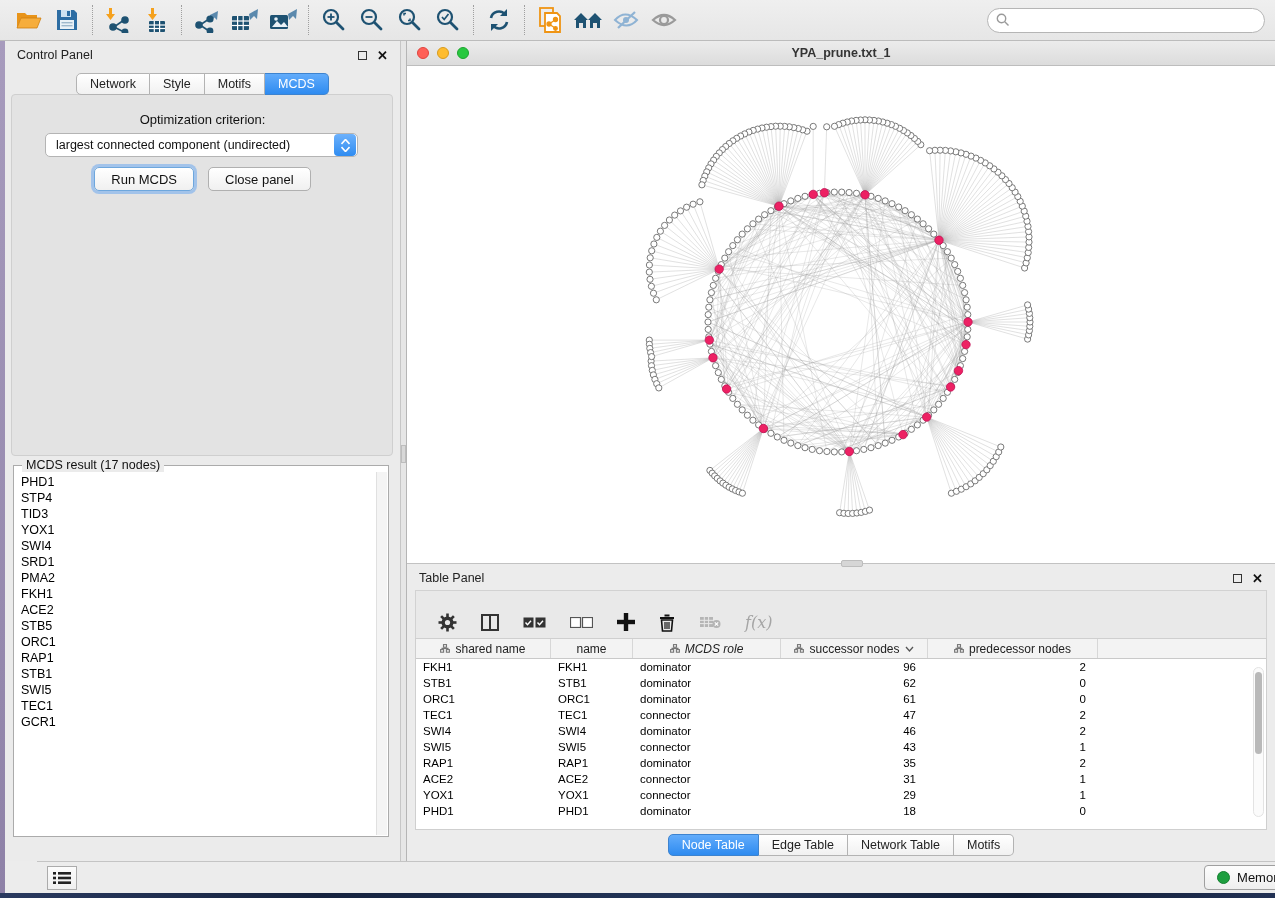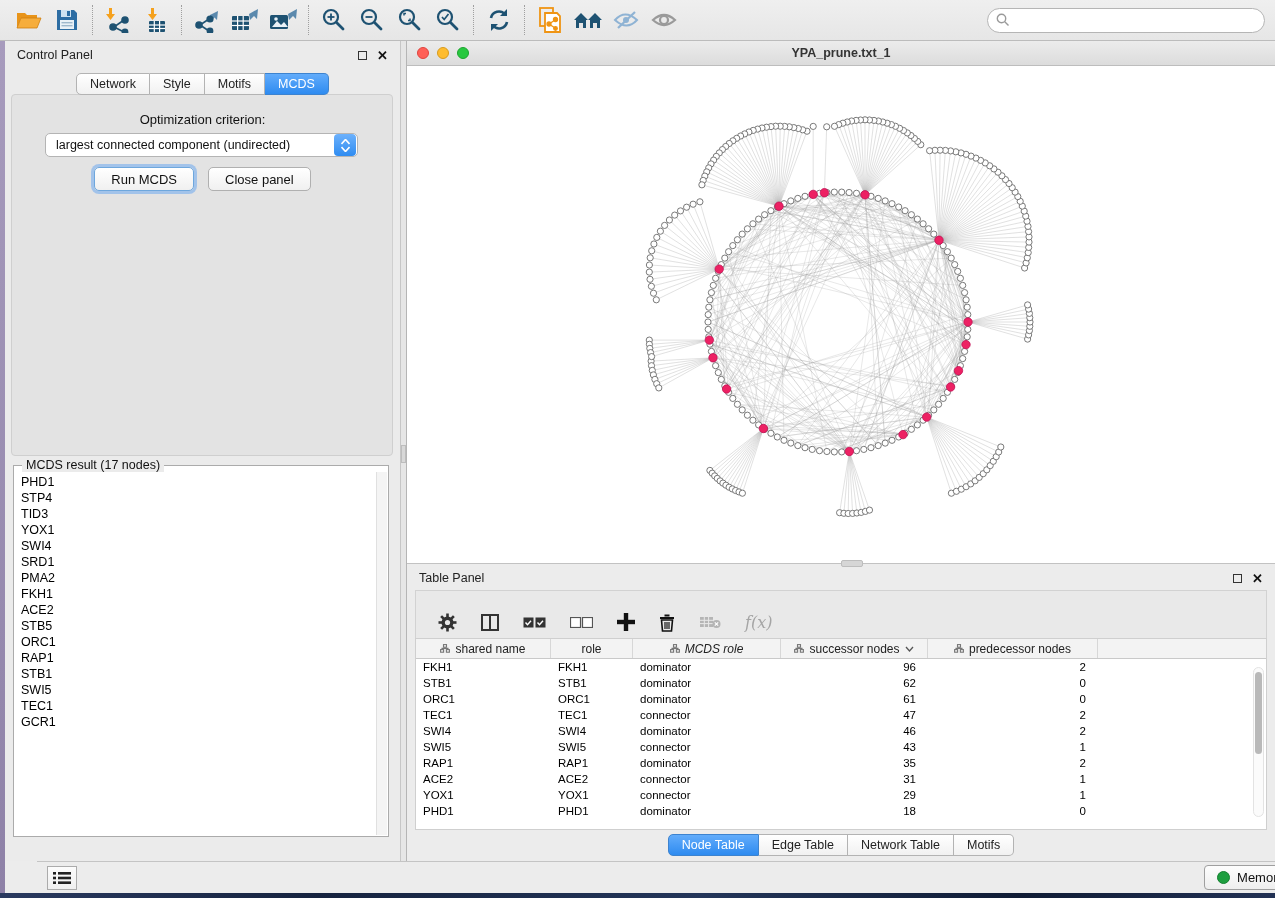--- a/index.html
+++ b/index.html
@@ -1185,21 +1185,21 @@
               <g fill="none" stroke="#777" stroke-width="1.1">
                 <rect x="3.5" y="0.6" width="3" height="2.6"></rect>
                 <rect x="0.6" y="5.6" width="3" height="2.6"></rect>
                 <rect x="6.4" y="5.6" width="3" height="2.6"></rect>
                 <path d="M5 3.2v1.2M2 5.6V4.4h6v1.2"></path>
               </g>
             </svg>
             <span>shared name</span>
           </div>
           <div class="th" style="width: 82px;">
-            <span>role</span>
+            <span>name</span>
           </div>
           <div class="th" style="width: 148px; font-style: italic;">
             <svg width="10" height="9" viewBox="0 0 10 9">
               <g fill="none" stroke="#777" stroke-width="1.1">
                 <rect x="3.5" y="0.6" width="3" height="2.6"></rect>
                 <rect x="0.6" y="5.6" width="3" height="2.6"></rect>
                 <rect x="6.4" y="5.6" width="3" height="2.6"></rect>
                 <path d="M5 3.2v1.2M2 5.6V4.4h6v1.2"></path>
               </g>
             </svg>

